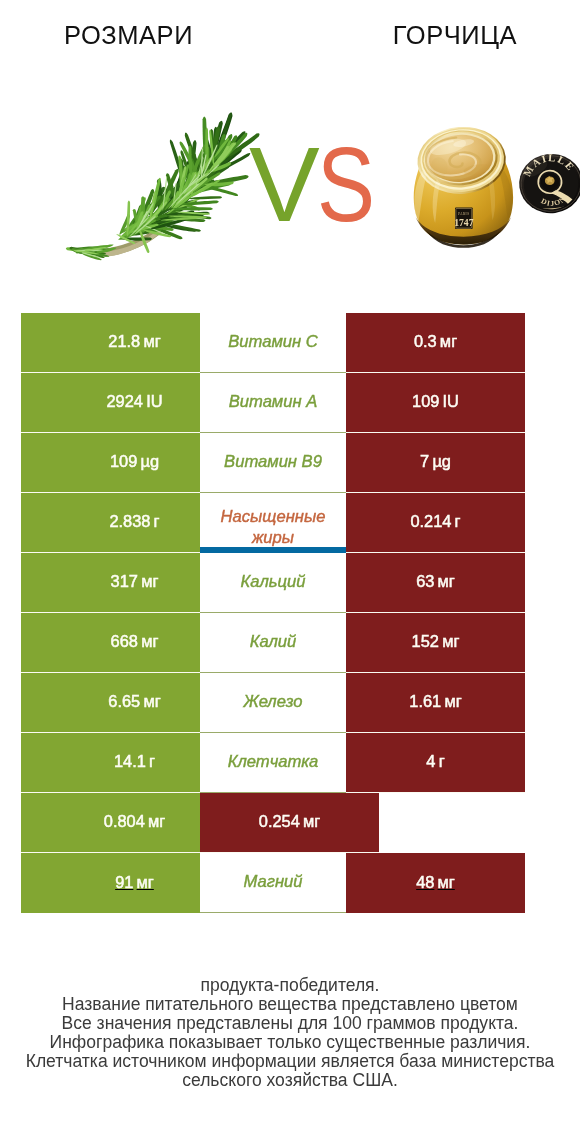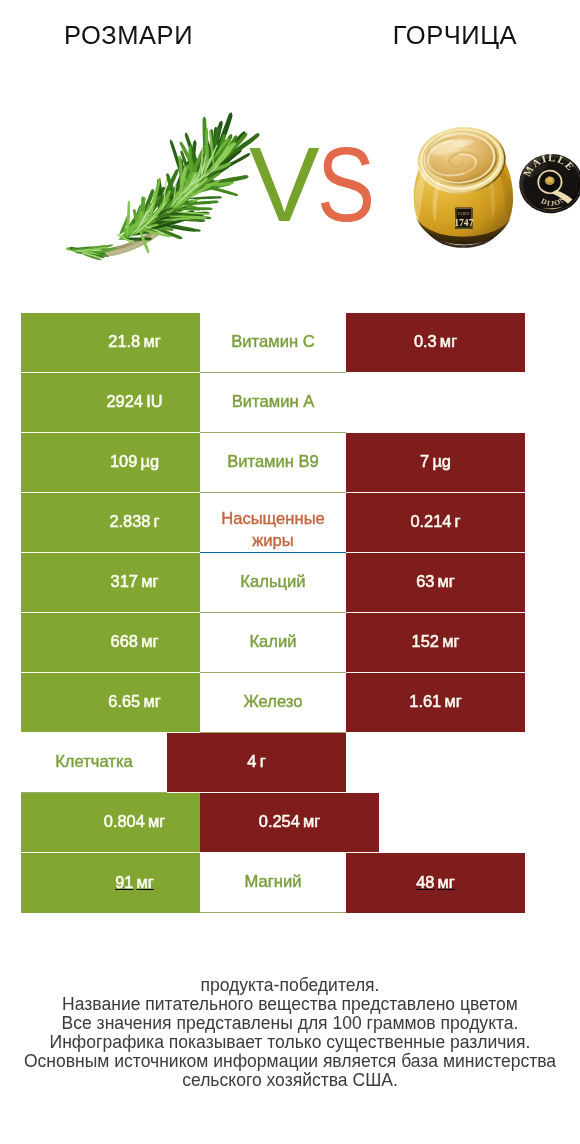--- a/index.html
+++ b/index.html
@@ -19,26 +19,26 @@
   .vs .v{color:#76a32b;letter-spacing:-3px;}
   .vs .s{color:#e3694b;display:inline-block;transform:scaleX(0.82);transform-origin:left center;}
   .pic-left,.pic-right{position:absolute;left:0;top:-60px;width:580px;height:290px;}
   .svg-rose,.svg-mus{position:absolute;left:0;top:0;display:block;overflow:visible;}
 
   
   .tbl{position:absolute;left:21px;top:313px;width:537px;}
   .row{position:relative;height:60px;display:flex;}
   .cell{height:60px;display:flex;align-items:center;justify-content:center;box-sizing:border-box;}
   .cl{width:179px;background:#82a632;padding-left:48px;}
-  .cm{width:146px;background:#ffffff;}
+  .cm{width:146px;background:#ffffff;font-style:italic;}
   .cr{width:179px;background:#7f1d1d;}
   .row .cl,.row .cr{border-bottom:1.4px solid #fbfbf2;}
   .row:last-child .cl,.row:last-child .cr{border-bottom:none;text-decoration:underline;}
   .row .cm{border-bottom:1px solid #9aab6a;}
-  .row.rwin .cm{border-bottom:1px solid #0369a1;}
+  .row.rwin .cm{border-bottom:6px solid #0369a1;}
   
   .val{color:#fdfdf5;position:relative;top:-1px;font-size:16.4px;font-weight:400;white-space:nowrap;-webkit-text-stroke:0.52px #fdfdf5;}
   .val .u{font-size:16.4px;font-weight:400;margin-left:3.2px;}
   .lbl{position:relative;top:-1px;font-size:16.6px;font-weight:400;color:#7a9f3c;text-align:center;line-height:19.5px;-webkit-text-stroke:0.42px #7a9f3c;max-width:140px;}
   .lbl.r{color:#c4663f;-webkit-text-stroke:0.42px #c4663f;line-height:21.5px;position:relative;top:7px;}
 
   
   .foot{position:absolute;left:0;top:976px;width:580px;text-align:center;color:#3b3b3b;font-size:17.55px;line-height:18.9px;}
 </style>
 </head>
@@ -389,20 +389,23 @@
           <span class="val">0.3<span class="u">мг</span></span>
         </div>
       </div>
       <div class="row">
         <div class="cell cl">
           <span class="val">2924<span class="u">IU</span></span>
         </div>
         <div class="cell cm">
           <span class="lbl">Витамин A</span>
         </div>
+        <div class="cell cr">
+          <span class="val">109<span class="u">IU</span></span>
+        </div>
       </div>
       <div class="row">
         <div class="cell cl">
           <span class="val">109<span class="u">µg</span></span>
         </div>
         <div class="cell cm">
           <span class="lbl">Витамин B9</span>
         </div>
         <div class="cell cr">
           <span class="val">7<span class="u">µg</span></span>
@@ -446,20 +449,23 @@
           <span class="val">6.65<span class="u">мг</span></span>
         </div>
         <div class="cell cm">
           <span class="lbl">Железо</span>
         </div>
         <div class="cell cr">
           <span class="val">1.61<span class="u">мг</span></span>
         </div>
       </div>
       <div class="row">
+        <div class="cell cl">
+          <span class="val">14.1<span class="u">г</span></span>
+        </div>
         <div class="cell cm">
           <span class="lbl">Клетчатка</span>
         </div>
         <div class="cell cr">
           <span class="val">4<span class="u">г</span></span>
         </div>
       </div>
       <div class="row">
         <div class="cell cl">
           <span class="val">0.804<span class="u">мг</span></span>
@@ -479,17 +485,17 @@
           <span class="val">48<span class="u">мг</span></span>
         </div>
       </div>
     </div>
 
   <div class="foot" id="foot">
       <div>продукта-победителя.</div>
       <div>Название питательного вещества представлено цветом</div>
       <div>Все значения представлены для 100 граммов продукта.</div>
       <div>Инфографика показывает только существенные различия.</div>
-      <div>Основным источником информации является база министерства</div>
+      <div>Клетчатка источником информации является база министерства</div>
       <div>сельского хозяйства США.</div>
     </div>
 
 </div>
 
 </body></html>

